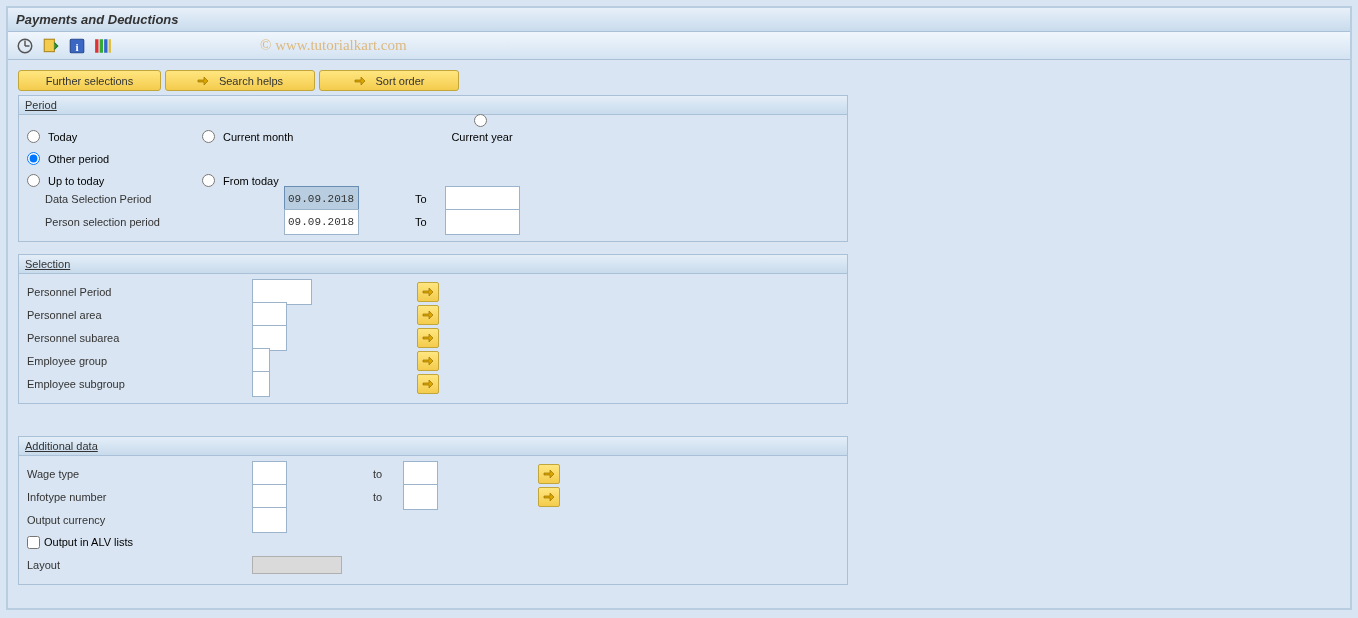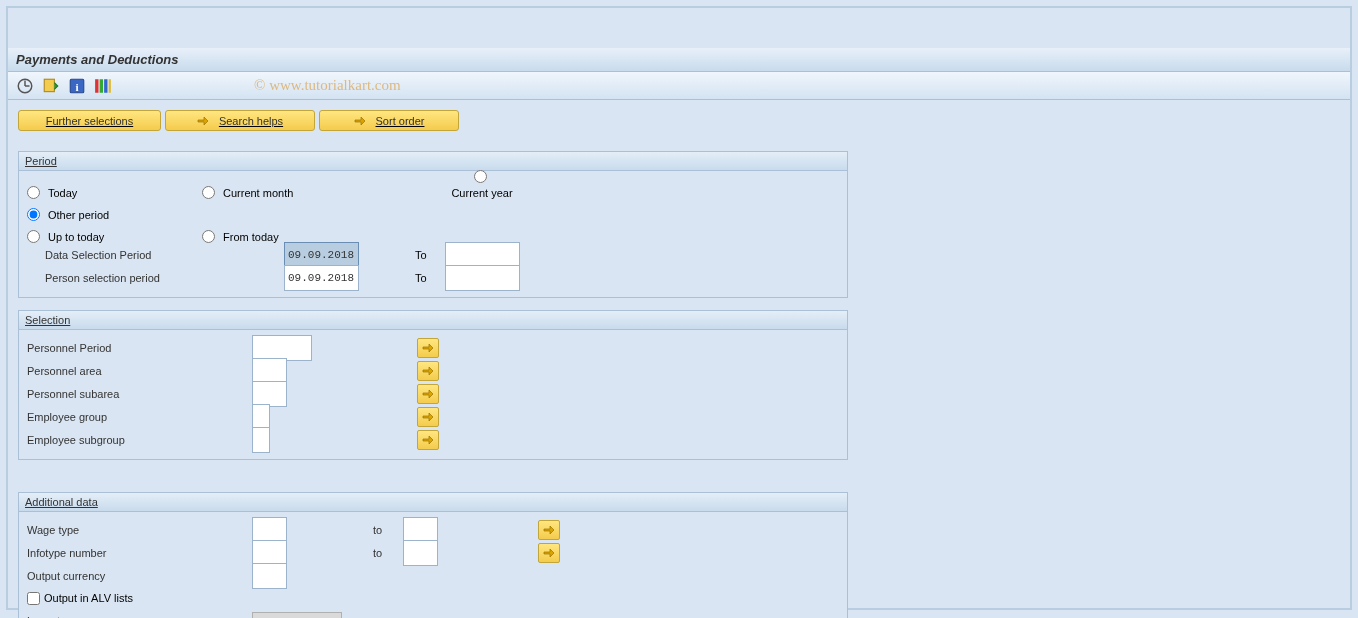--- a/index.html
+++ b/index.html
@@ -17,21 +17,20 @@
     background: #d9e5f2;
     height: 604px;
   }
   .titlebar {
     background: linear-gradient(#e8f0fa, #c8dbec);
     border-bottom: 1px solid #a9c0d7;
     height: 24px;
     display: flex;
     align-items: center;
     padding: 0 8px;
-    margin-top: 40px;
   }
   .titlebar h1 {
     font-size: 13px;
     font-weight: bold;
     font-style: italic;
     color: #333;
   }
   .iconbar {
     background: linear-gradient(#f0f6fc, #d4e3f2);
     border-bottom: 1px solid #a9c0d7;
@@ -42,29 +41,29 @@
     gap: 8px;
     position: relative;
   }
   .icon-btn {
     width: 18px; height: 18px;
     display: flex; align-items: center; justify-content: center;
     cursor: pointer;
   }
   .watermark {
     position: absolute;
-    left: 246px;
+    left: 252px;
     color: #dba85a;
     font-size: 15px;
     font-family: Georgia, serif;
     opacity: 0.75;
     text-align: right;
   }
   .content { padding: 10px 10px; }
-  .btnrow { display: flex; gap: 4px; margin-bottom: 20px; text-decoration: underline; }
+  .btnrow { display: flex; gap: 4px; margin-bottom: 4px; }
   .yellow-btn {
     background: linear-gradient(#ffe680, #f4cc4d);
     border: 1px solid #c2a63a;
     border-radius: 3px;
     height: 21px;
     display: flex;
     align-items: center;
     justify-content: center;
     font-size: 11px;
     color: #333;

